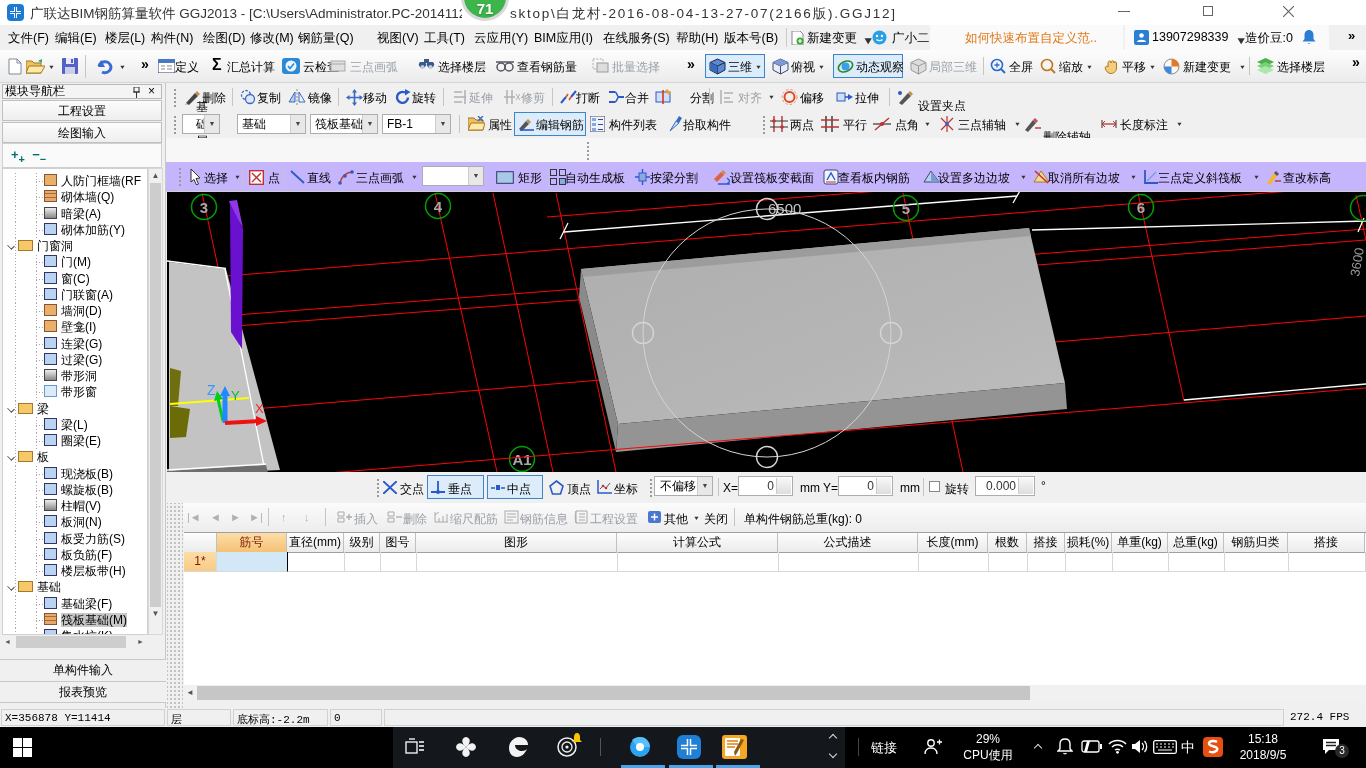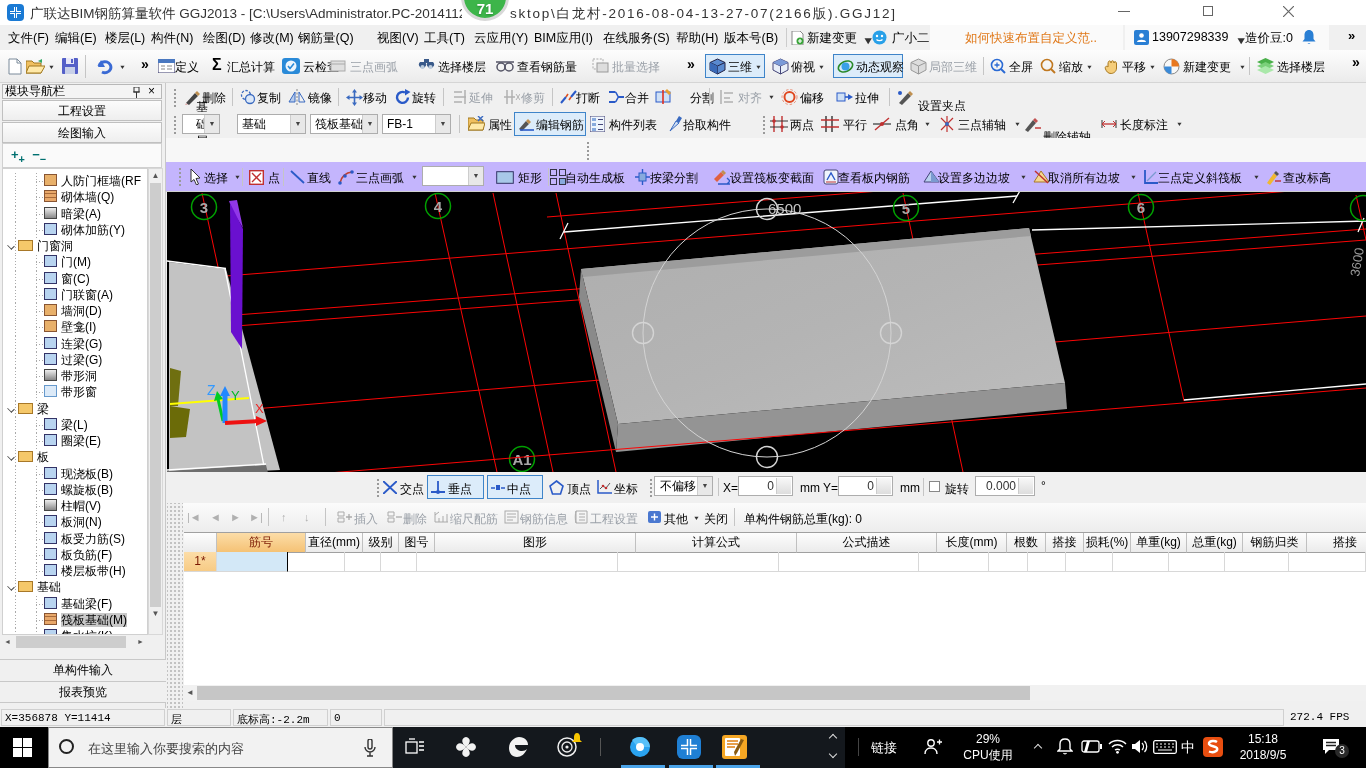--- a/index.html
+++ b/index.html
@@ -696,21 +696,21 @@
   <span class="it" style="left:497px;top:8px">其他</span>
     <span class="it drop" style="left:524px;top:11px">▼</span>
   <span class="it" style="left:537px;top:8px">关闭</span>
   <span class="vsep" style="left:567px;top:5px"></span>
   <span class="it" style="left:577px;top:8px">单构件钢筋总重(kg): 0</span>
 </div>
 
 <div class="abs" id="tablezone" style="left:184px;top:532px;width:1182px;height:153px;background:#fff">
   <div style="display:flex;height:20px;border-top:1px solid #a0a0a0" id="thead">
     <span class="hc" style="width:33px"></span>
-    <span class="hc or" style="width:89px">筋号</span>
+    <span class="hc or" style="width:70px">筋号</span>
     <span class="hc" style="width:57px">直径(mm)</span>
     <span class="hc" style="width:36px">级别</span>
     <span class="hc" style="width:36px">图号</span>
     <span class="hc" style="width:201px">图形</span>
     <span class="hc" style="width:161px">计算公式</span>
     <span class="hc" style="width:140px">公式描述</span>
     <span class="hc" style="width:70px">长度(mm)</span>
     <span class="hc" style="width:39px">根数</span>
     <span class="hc" style="width:38px">搭接</span>
     <span class="hc" style="width:47px">损耗(%)</span>
@@ -754,28 +754,20 @@
   <div class="abs" style="left:1290px;top:3px">272.4 FPS</div>
 </div>
 
 <div class="abs" id="taskbar" style="left:0;top:727px;width:1366px;height:41px;background:#000;color:#fff">
   <svg class="abs" style="left:13px;top:11px" width="19" height="19">
       <rect x="0" y="0" width="9" height="9" fill="#fff"></rect>
       <rect x="10" y="0" width="9" height="9" fill="#fff"></rect>
       <rect x="0" y="10" width="9" height="9" fill="#fff"></rect>
       <rect x="10" y="10" width="9" height="9" fill="#fff"></rect>
     </svg>
-  <div class="abs" style="left:48px;top:0;width:345px;height:41px;background:#f2f2f2;border:1px solid #888;color:#444;font-size:13px">
-    <span class="abs" style="left:10px;top:11px;width:15px;height:15px;border:2px solid #222;border-radius:50%"></span>
-    <span class="abs" style="left:39px;top:12px">在这里输入你要搜索的内容</span>
-    <svg class="abs" style="left:315px;top:11px" width="12" height="18" viewBox="0 0 12 18">
-        <rect x="4" y="0" width="4" height="10" rx="2" fill="none" stroke="#333" stroke-width="1.4"></rect>
-        <path d="M1 8 a5 5 0 0 0 10 0 M6 13 L6 17 M3 17 L9 17" fill="none" stroke="#333" stroke-width="1.4"></path>
-      </svg>
-  </div>
   <div class="abs" style="left:393px;top:0;width:452px;height:41px;background:#14181d"></div>
   <svg class="abs" style="left:405px;top:11px" width="20" height="19">
       <rect x="1" y="4" width="11" height="11" fill="none" stroke="#fff" stroke-width="1.3"></rect>
       <path d="M14 4 h5 M14 8 h5 M14 12 h5" stroke="#fff" stroke-width="1.3"></path>
       <path d="M4 1 h6" stroke="#fff" stroke-width="1.3"></path>
     </svg>
   <svg class="abs" style="left:455px;top:9px" width="22" height="22" viewBox="0 0 22 22">
       <g fill="#f2f2f2">
         <path d="M11 11 C6 7 6 2 11 1 C16 2 16 7 11 11z"></path>
         <path d="M11 11 C15 6 20 6 21 11 C20 16 15 16 11 11z"></path>

